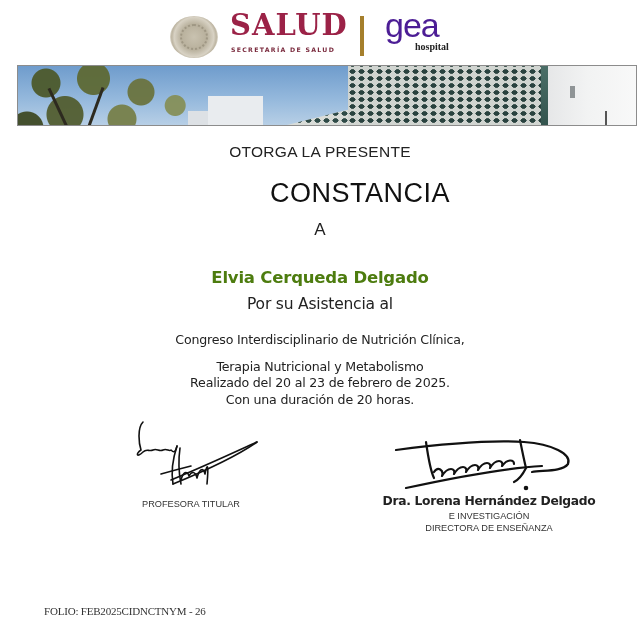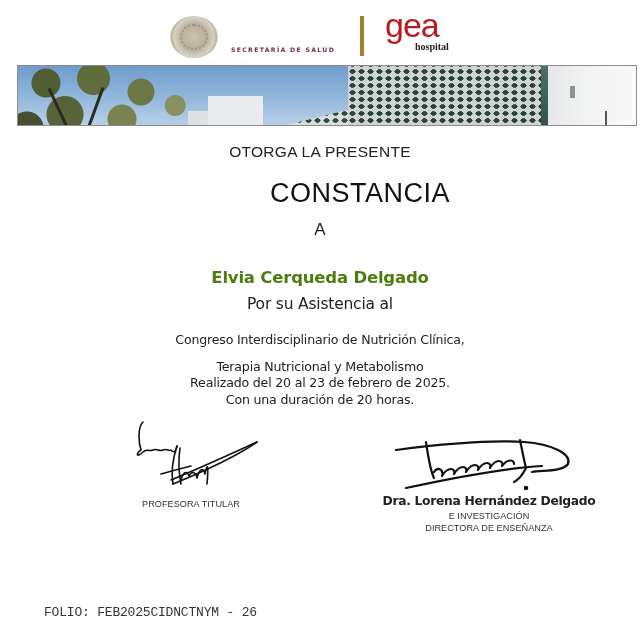--- a/index.html
+++ b/index.html
@@ -64,21 +64,21 @@
       width: 4px; height: 40px;
       background: #a57f2c;
     }
     .gea-word {
       position: absolute;
       left: 385px; top: 8px;
       font-family: "Liberation Sans", sans-serif;
       font-size: 34px;
       font-weight: normal;
       letter-spacing: -1px;
-      color: #b91c1c;
+      color: #4c1d95;
       line-height: 1;
     }
     .gea-sub {
       position: absolute;
       left: 415px; top: 42px;
       font-family: Liberation Serif, serif;
       font-size: 10px;
       font-weight: bold;
       color: #222;
       line-height: 1;
@@ -257,32 +257,33 @@
       font-size: 9.2px;
       color: #333;
       margin-top: 5px;
     }
     .sig-title + .sig-title { margin-top: 2px; }
 
     
     .folio {
       position: absolute;
       left: 44px; top: 605px;
-      font-family: Liberation Mono, monospace;
-      font-size: 13px;
+      font-family: Liberation Serif, serif;
+      font-size: 11px;
       color: #333;
       letter-spacing: -0.2px;
       white-space: nowrap;
     }
   </style>
 </head>
 <body>
 
 <div class="logos">
   <div class="seal"></div>
+  <div class="salud-word">SALUD</div>
   <div class="salud-sub">SECRETARÍA DE SALUD</div>
   <div class="salud-bar"></div>
   <div class="gea-word">gea</div>
   <div class="gea-sub">hospital</div>
 </div>
 
 <div class="banner">
   <div class="tree"></div>
   <div class="tree-trunk"></div>
   <div class="tree-trunk t2"></div>

